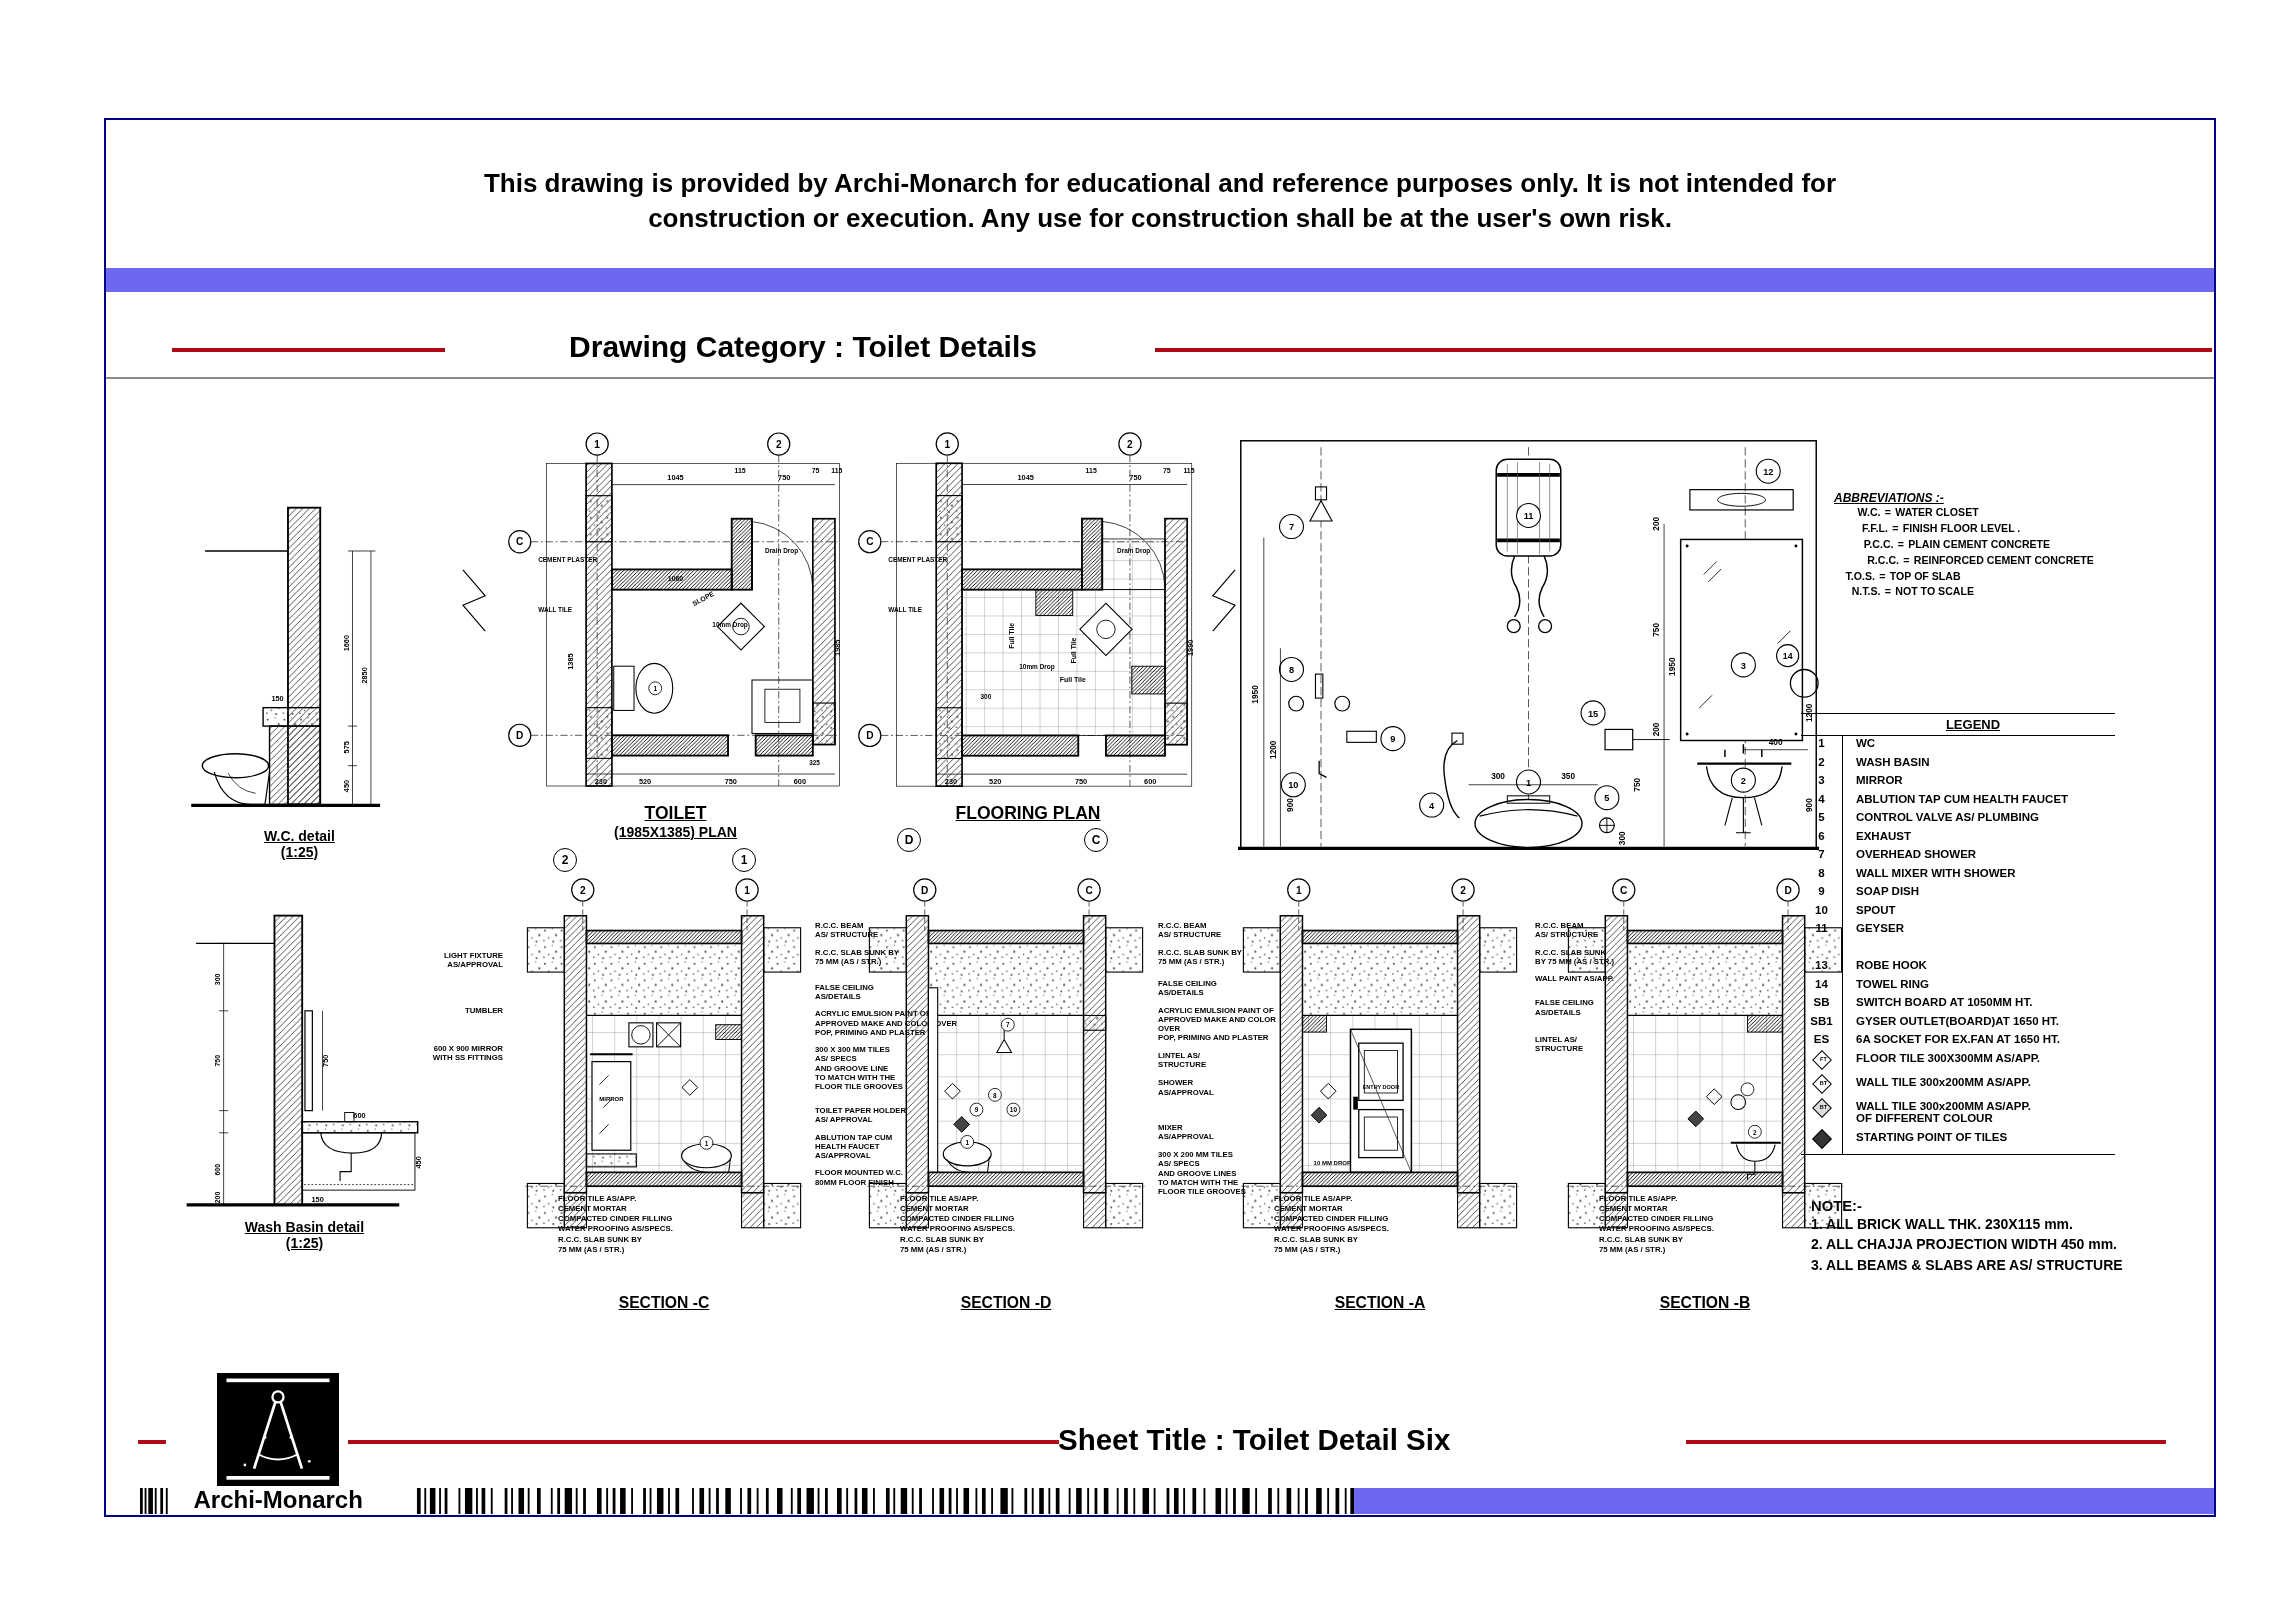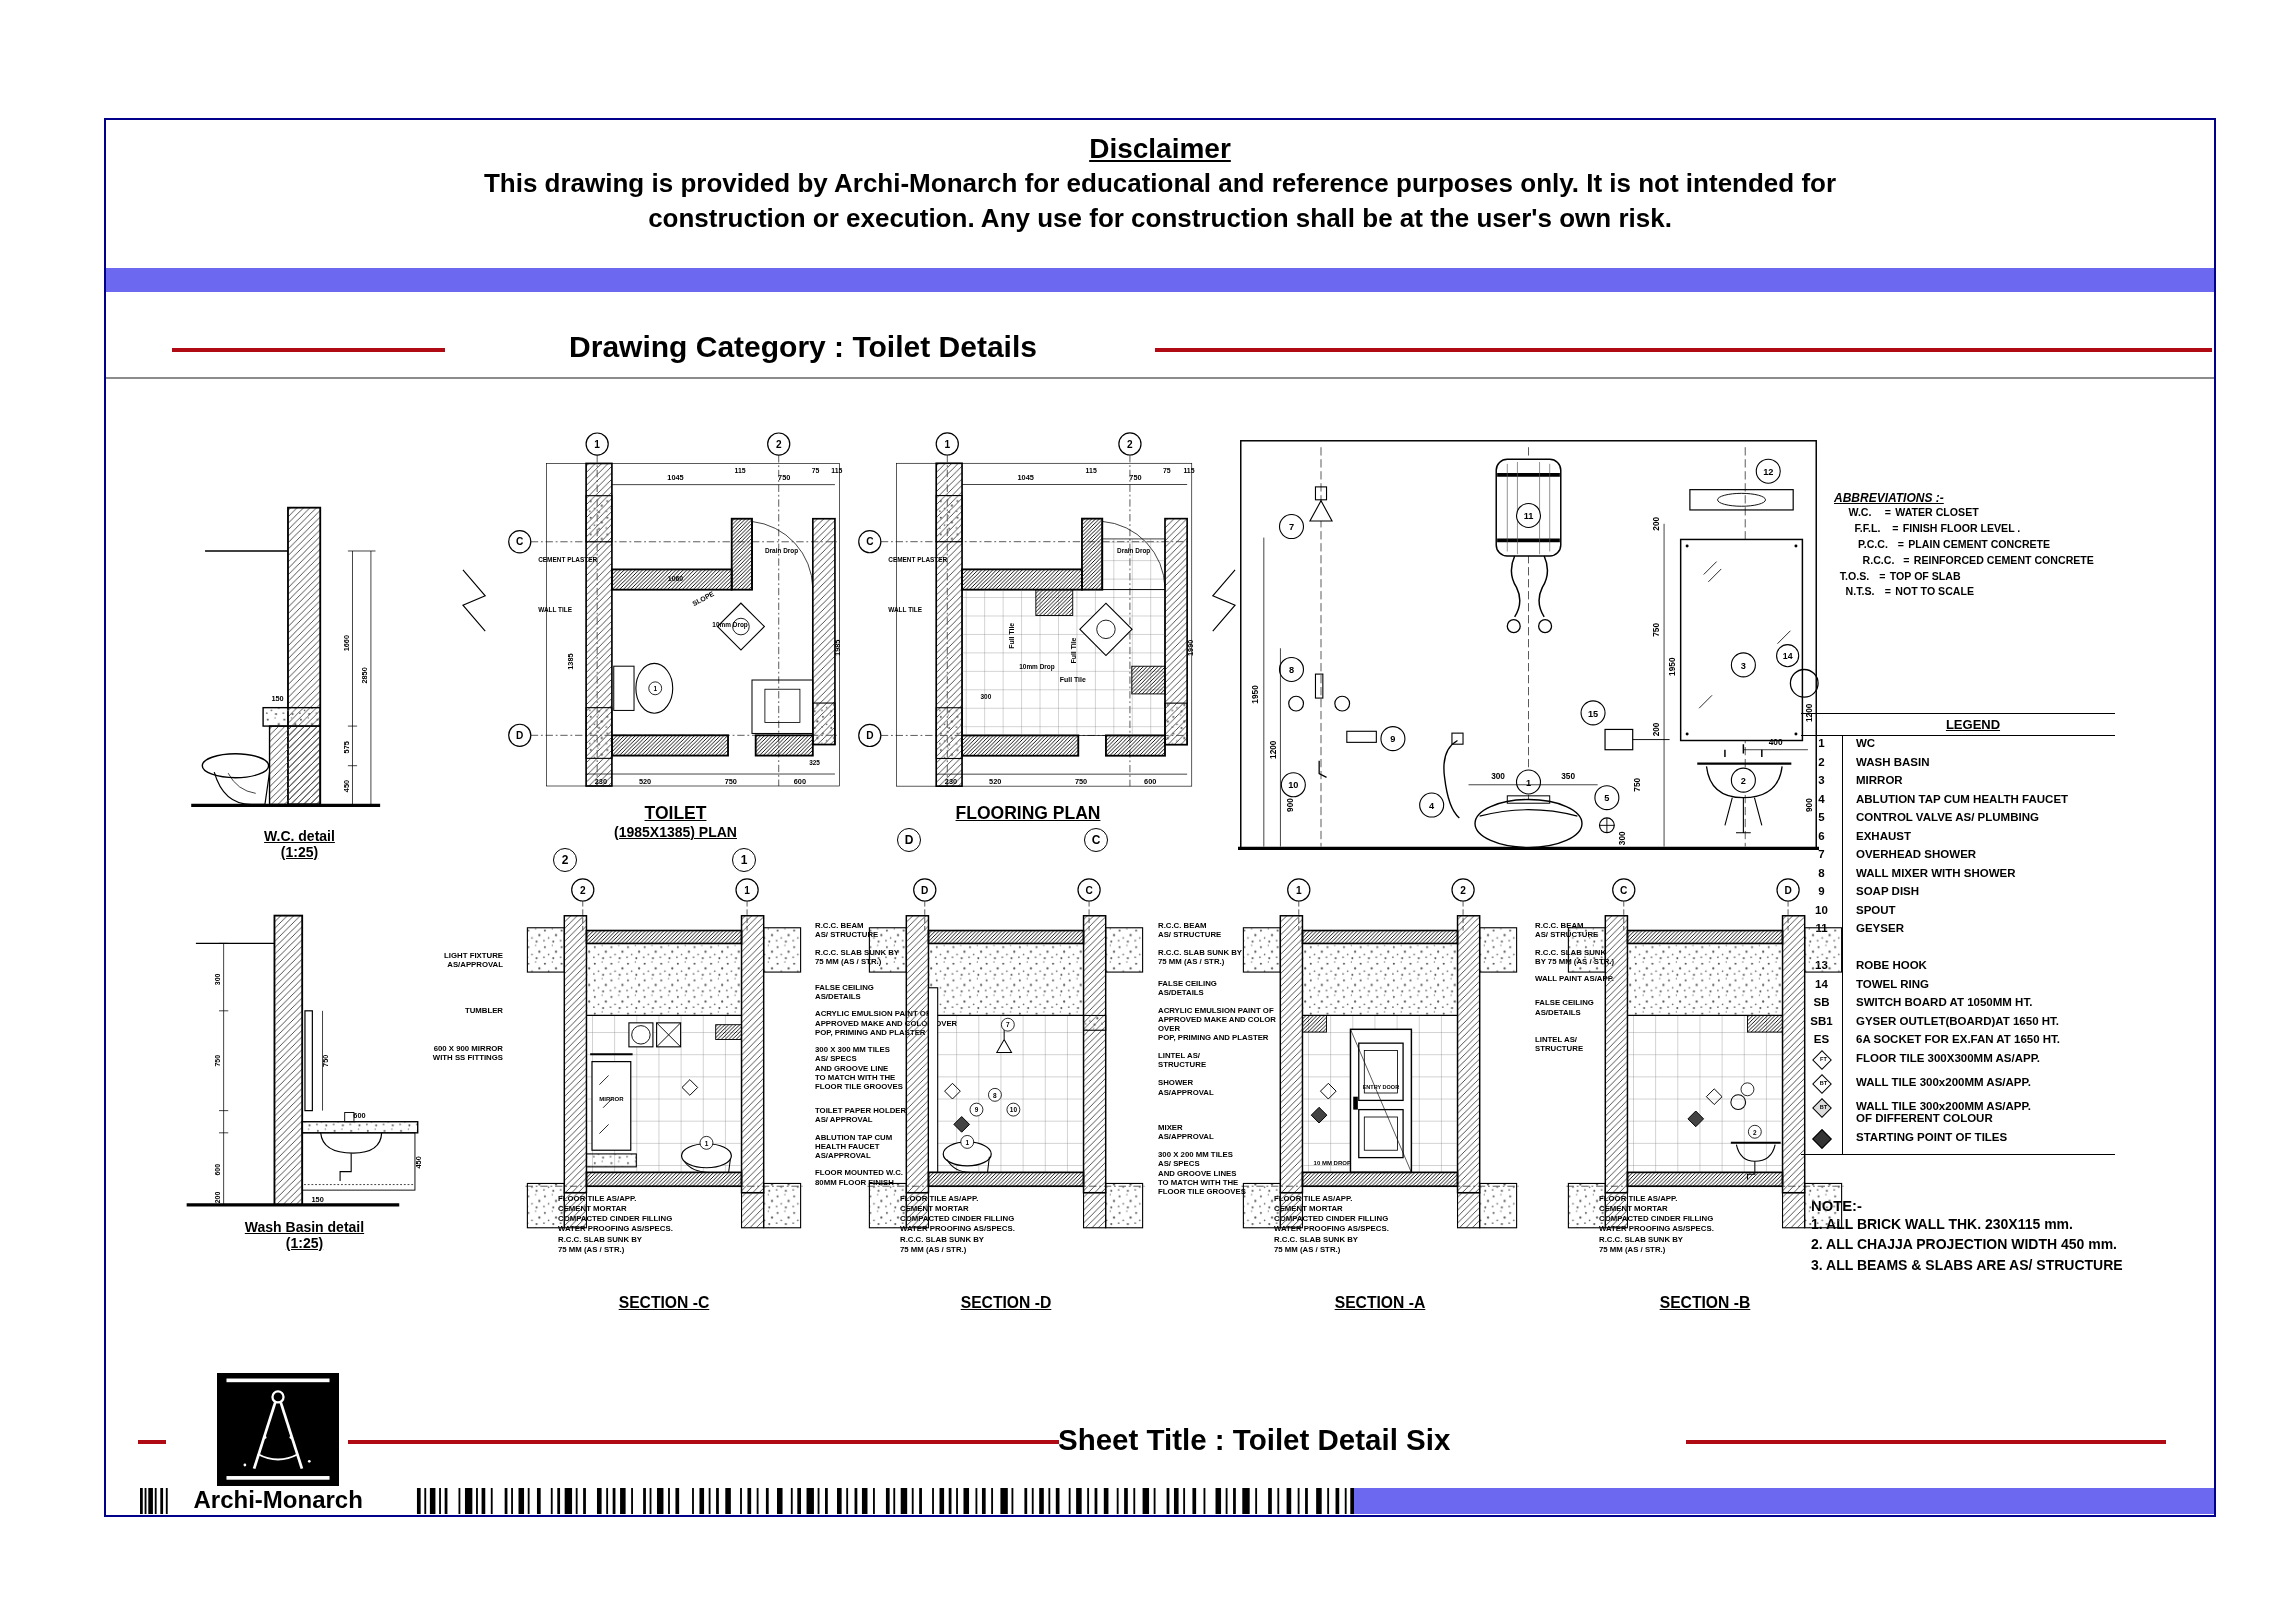--- a/index.html
+++ b/index.html
@@ -20,21 +20,21 @@
   .caption{font-weight:bold;text-decoration:underline;text-align:center;}
   .cap15{font-size:14px;} .cap17{font-size:15.7px;} .cap19{font-size:17.5px;}
   .annostack .anno-item{font-size:7.8px;font-weight:bold;line-height:1.18;white-space:pre-line;margin-bottom:8.3px;}
   .buildup{position:absolute;font-size:7.8px;font-weight:bold;line-height:1.3;white-space:pre-line;text-align:left;}
   .bubrow{position:absolute;}
   .bub{position:absolute;width:22px;height:22px;border:1.4px solid #000;border-radius:50%;
        text-align:center;line-height:22px;font-size:12px;font-weight:bold;background:#fff;}
   
   .abbr-title{font-size:12px;font-weight:bold;font-style:italic;text-decoration:underline;}
   .abbr-row{font-size:10.6px;font-weight:bold;line-height:1.5;white-space:nowrap;}
-  .abbr-row .a{display:inline-block;min-width:41px;text-align:center;}
+  .abbr-row .a{display:inline-block;min-width:41px;text-align:right;}
   .abbr-row .e{display:inline-block;width:14.8px;text-align:center;}
   
   .legend{border-top:1.8px solid #000;}
   .legend-title{font-size:13px;font-weight:bold;text-decoration:underline;text-align:center;padding:2.8px 0 3.7px;margin-left:30px;}
   .legend-body{border-top:1.8px solid #000;border-bottom:1.8px solid #000;}
   .lrow{display:flex;align-items:flex-start;min-height:18.5px;}
   .lkey{width:41px;text-align:center;font-size:11.5px;font-weight:bold;flex:none;padding-top:0.9px;}
   .ldiv{width:0;border-left:1.4px solid #000;align-self:stretch;flex:none;}
   .llab{font-size:11.5px;font-weight:bold;padding:0.9px 0 0 13px;white-space:pre-line;}
   .lgap{height:14.8px;}
@@ -73,21 +73,20 @@
       <path d="M24 0 H0 V24" fill="none" stroke="#888" stroke-width="0.8"></path>
     </pattern>
     <pattern id="tilef" patternUnits="userSpaceOnUse" width="20" height="20">
       <path d="M20 0 H0 V20" fill="none" stroke="#777" stroke-width="0.7"></path>
     </pattern>
   </defs>
 </svg>
 
 <div class="sheet">
 
-  <div class="abs disc-title">Disclaimer</div>
   <div class="abs disc-line" style="top:48px">This drawing is provided by Archi-Monarch for educational and reference purposes only. It is not intended for</div>
   <div class="abs disc-line" style="top:83px">construction or execution. Any use for construction shall be at the user's own risk.</div>
   <div class="abs band" style="top:148px;background:#6c68ef"></div>
 
   <div class="abs redline" style="left:66px;width:273px;top:228px;background:#b00b15"></div>
   <div class="abs cat-title" style="left:348px;width:698px;top:210px">Drawing Category : Toilet Details</div>
   <div class="abs redline" style="left:1049px;width:1057px;top:228px;background:#b00b15"></div>
   <div class="abs grayline" style="top:257px"></div>
 
   <div class="fig" style="left:76px;top:380px;width:235px">

